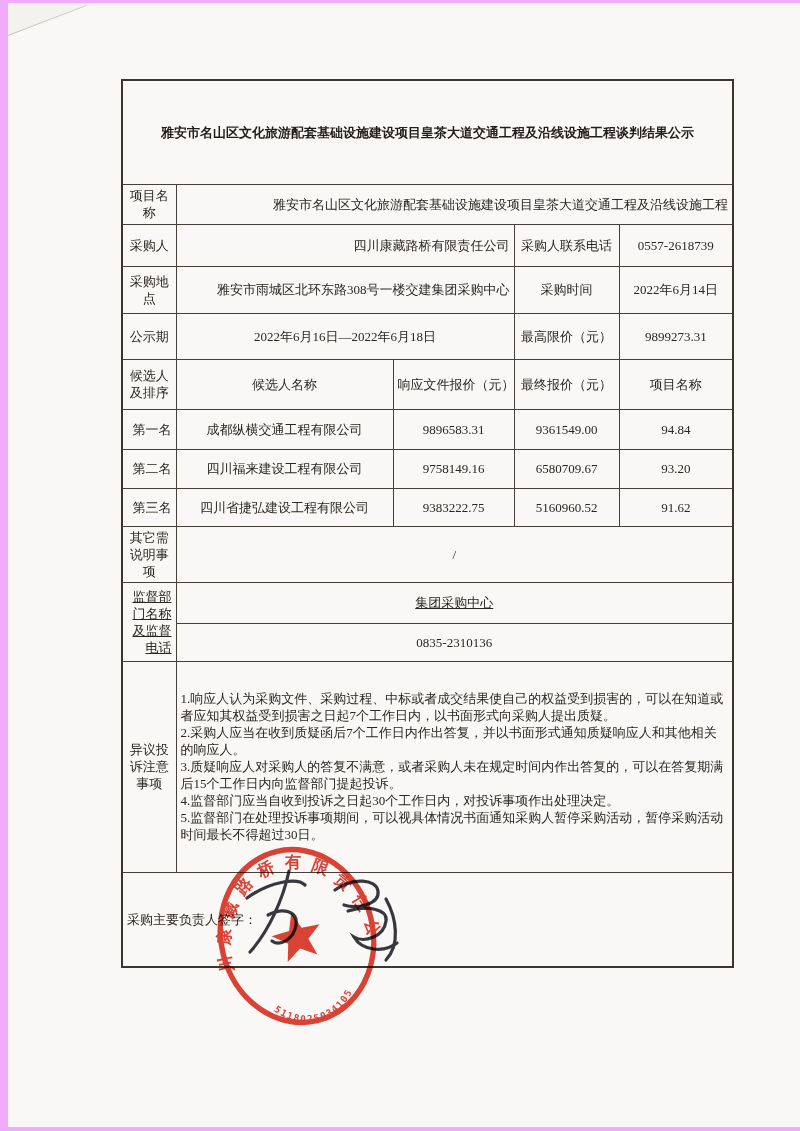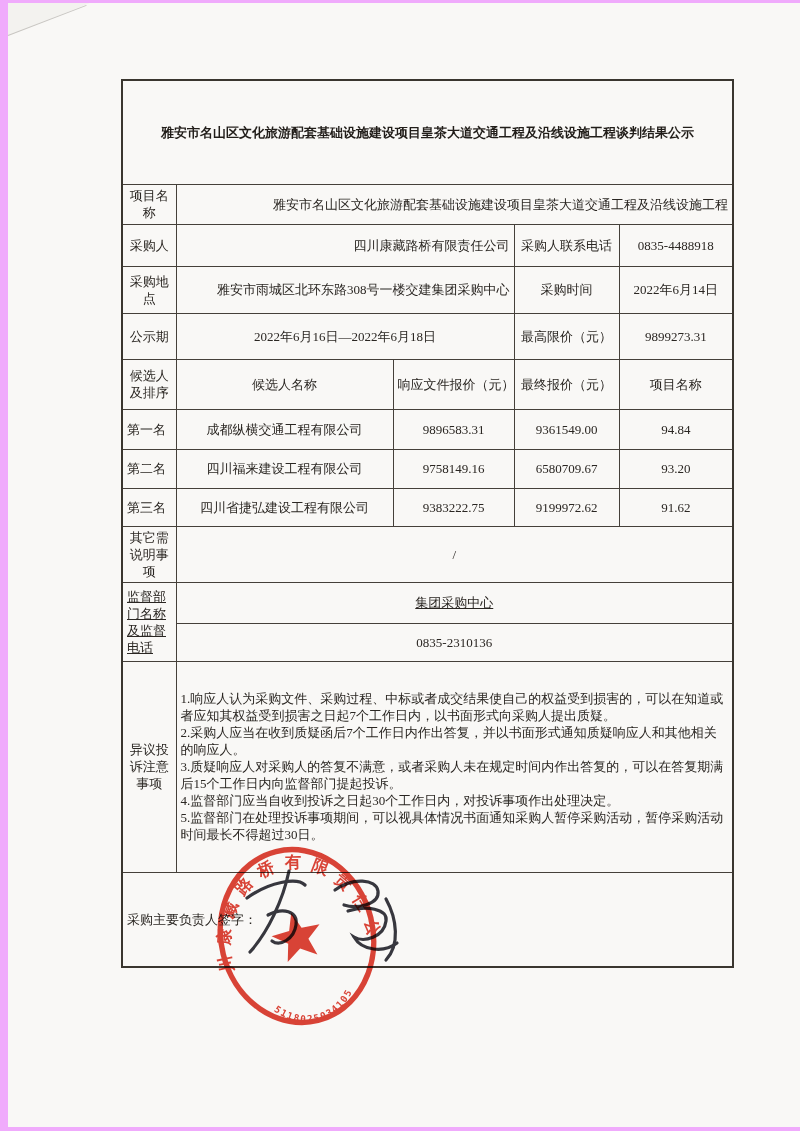--- a/index.html
+++ b/index.html
@@ -11,21 +11,21 @@
   .corner-line{position:absolute;left:8px;top:35px;width:84px;height:1px;background:#c8c6c2;
                transform:rotate(-21deg);transform-origin:left center;}
 
   table.doc{position:absolute;left:121px;top:79px;width:611px;border-collapse:collapse;
             table-layout:fixed;border:2px solid #3a362f;}
   table.doc td{border:1px solid #45403a;vertical-align:middle;font-size:13px;
                line-height:17px;padding:2px 4px;overflow:hidden;}
   td.title{font-family:"Liberation Sans","DejaVu Sans",sans-serif;font-weight:bold;
            font-size:17.5px;line-height:28px;text-align:center;padding:6px 8px;color:#211d19;}
   td.lbl{text-align:center;padding:2px 2px 2px 4px;}
-  td.lblc{text-align:left;padding:2px 1px;}
+  td.lblc{text-align:right;padding:2px 1px;}
   td.vl{text-align:right;padding-left:7px;margin-left:36px;}
   td.c{text-align:center;margin-left:41px;}
   td.nw{white-space:nowrap;font-size:12.5px;}
   td.notice{padding:8px 10px;line-height:21.5px;text-align:left;vertical-align:middle;}
   td.sig{text-align:left;padding-left:8px;font-size:13.5px;}
   .r1{height:104px;} .r2{height:40px;} .r3{height:42px;} .r4{height:47px;}
   .r5{height:46px;padding-left:32px;} .r6{height:50px;} .r7{height:40px;} .r8{height:39px;}
   .r9{height:38px;} .r10{height:52px;} .r11{height:41px;text-decoration:underline;} .r12{height:38px;}
   .r13{height:211px;} .r14{height:95px;}
 
@@ -55,21 +55,21 @@
       <td colspan="5" class="title">雅安市名山区文化旅游配套基础设施建设项目皇茶大道交通工程及沿线设施工程谈判结果公示</td>
     </tr>
     <tr class="r2">
       <td class="lbl">项目名称</td>
       <td colspan="4" class="vl">雅安市名山区文化旅游配套基础设施建设项目皇茶大道交通工程及沿线设施工程</td>
     </tr>
     <tr class="r3">
       <td class="lbl">采购人</td>
       <td colspan="2" class="vl">四川康藏路桥有限责任公司</td>
       <td class="c nw">采购人联系电话</td>
-      <td class="c">0835-4488918</td>
+      <td class="c">0557-2618739</td>
     </tr>
     <tr class="r4">
       <td class="lbl">采购地点</td>
       <td colspan="2" class="vl">雅安市雨城区北环东路308号一楼交建集团采购中心</td>
       <td class="c">采购时间</td>
       <td class="c">2022年6月14日</td>
     </tr>
     <tr class="r5">
       <td class="lbl">公示期</td>
       <td colspan="2" class="c">2022年6月16日—2022年6月18日</td>
@@ -94,21 +94,21 @@
       <td class="lblc">第二名</td>
       <td class="c">四川福来建设工程有限公司</td>
       <td class="c">9758149.16</td>
       <td class="c">6580709.67</td>
       <td class="c">93.20</td>
     </tr>
     <tr class="r9">
       <td class="lblc">第三名</td>
       <td class="c">四川省捷弘建设工程有限公司</td>
       <td class="c">9383222.75</td>
-      <td class="c">9199972.62</td>
+      <td class="c">5160960.52</td>
       <td class="c">91.62</td>
     </tr>
     <tr class="r10">
       <td class="lbl">其它需说明事项</td>
       <td colspan="4" class="c">/</td>
     </tr>
     <tr class="r11">
       <td rowspan="2" class="lblc">监督部门名称及监督电话</td>
       <td colspan="4" class="c">集团采购中心</td>
     </tr>

